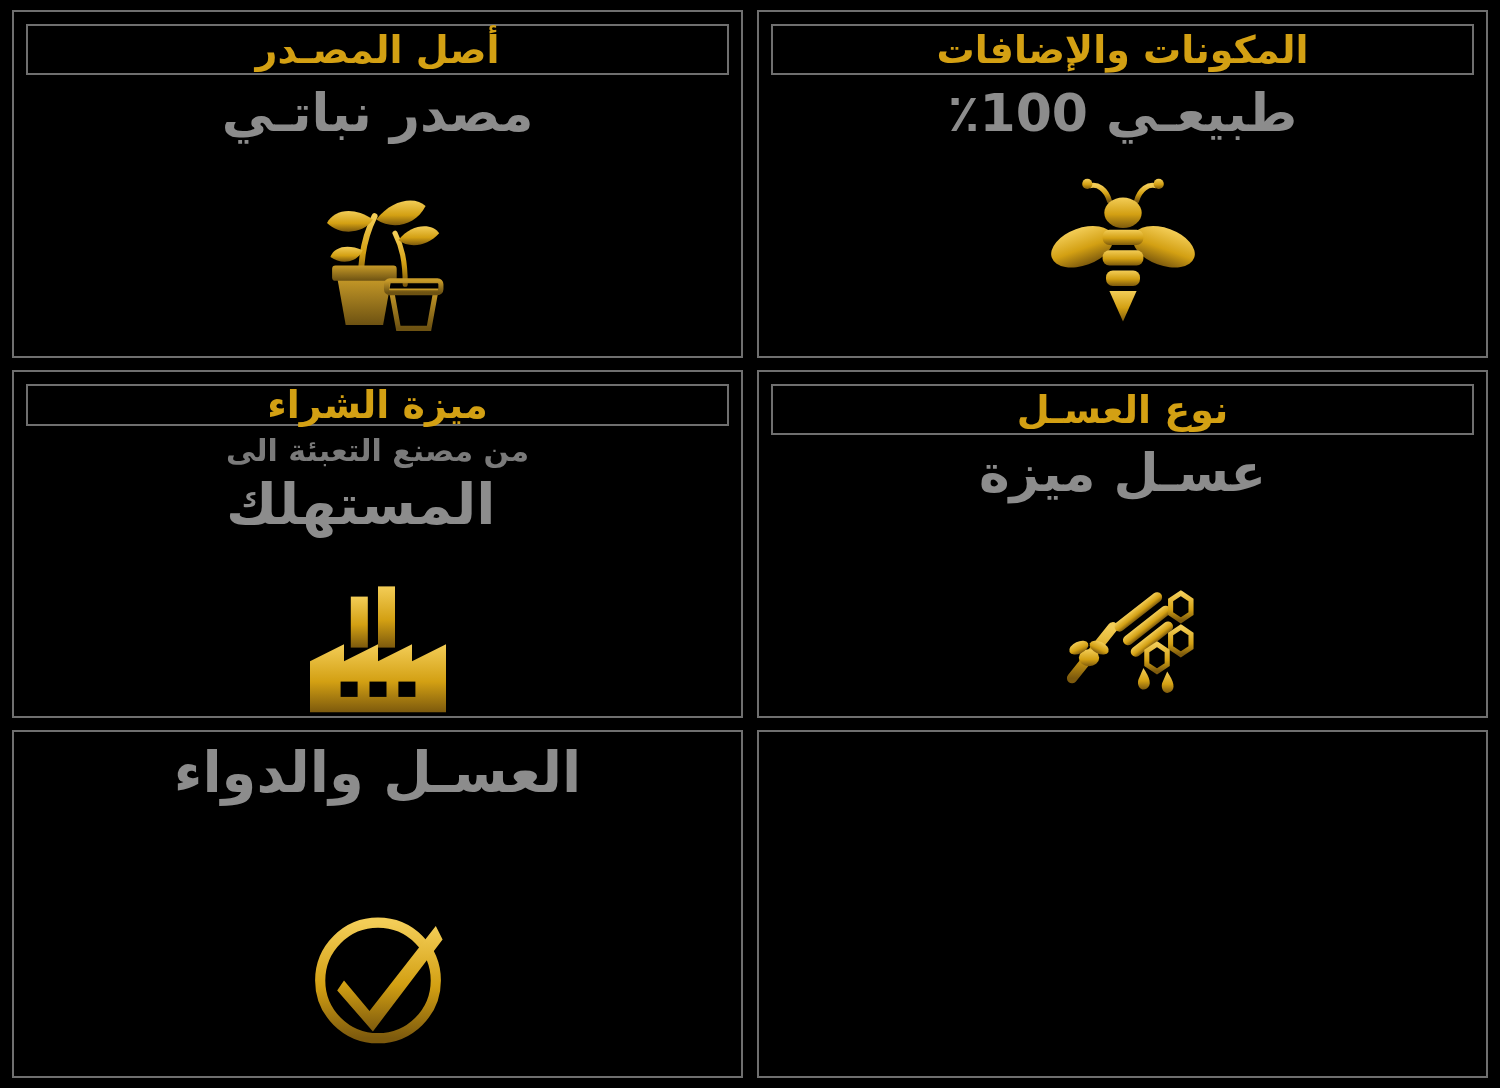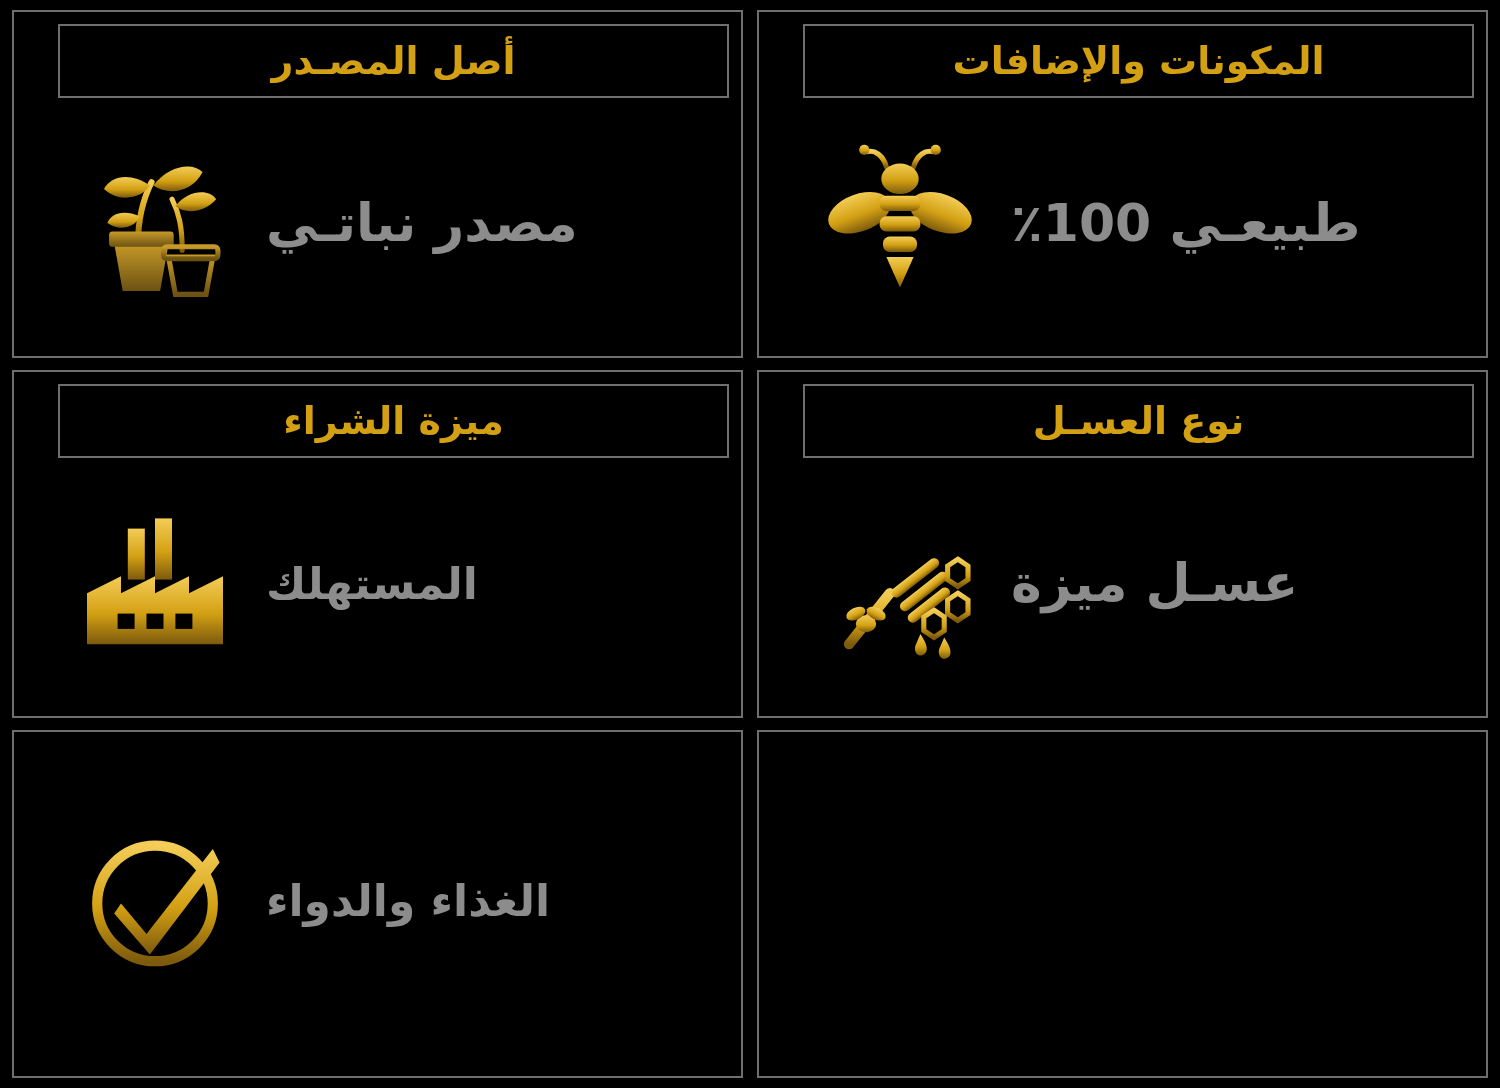--- a/index.html
+++ b/index.html
@@ -26,21 +26,20 @@
   }
 
   .card {
     position: relative;
     border: 2px solid #6f6f6f;
     background: #000;
     box-sizing: border-box;
     display: flex;
     flex-direction: column;
     overflow: hidden;
-    padding-left: 32px;
   }
 
   .card-header {
     margin: 12px 12px 0 12px;
     border: 2px solid #6f6f6f;
     height: 74px;
     display: flex;
     align-items: center;
     justify-content: center;
     box-sizing: border-box;
@@ -51,21 +50,21 @@
     font-weight: bold;
     color: #d3a013;
     letter-spacing: 0px;
     line-height: 1;
     white-space: nowrap;
   }
 
   .card-body {
     flex: 1;
     display: flex;
-    flex-direction: row;
+    flex-direction: column;
     align-items: center;
     justify-content: center;
     gap: 26px;
     padding: 6px 24px 14px 24px;
     box-sizing: border-box;
   }
 
   .body-text {
     flex: 1;
     text-align: left;
@@ -73,21 +72,21 @@
     font-weight: bold;
     line-height: 1.25;
     direction: rtl;
   }
   .body-text .line1 {
     font-size: 30px;
     display: block;
     color: #7a7a7a;
   }
   .body-text .line2 {
-    font-size: 44px;
+    font-size: 56px;
     display: block;
     color: #8c8c8c;
   }
   .body-text.single .line2 {
     font-size: 52px;
   }
 
   .icon-wrap {
     width: 170px;
     height: 170px;
@@ -231,20 +230,21 @@
       </div>
     </div>
   </div>
 
   <div class="card">
     <div class="card-header">
       <span class="card-title">ميزة الشراء</span>
     </div>
     <div class="card-body">
       <div class="body-text">
+        <span class="line1">من مصنع التعبئة الى</span>
         <span class="line2">المستهلك</span>
       </div>
       <div class="icon-wrap">
         <svg viewBox="0 0 100 100" xmlns="http://www.w3.org/2000/svg" aria-hidden="true">
           <defs>
             <linearGradient id="gFac" x1="0" y1="0" x2="0" y2="1">
               <stop offset="0%" stop-color="#f3cd57"></stop>
               <stop offset="55%" stop-color="#d3a013"></stop>
               <stop offset="100%" stop-color="#7d5a0d"></stop>
             </linearGradient>
@@ -264,21 +264,21 @@
       </div>
     </div>
   </div>
 
   <div class="card">
   </div>
 
   <div class="card">
     <div class="card-body">
       <div class="body-text">
-        <span class="line2">الغذاء والدواء</span>
+        <span class="line2">العسـل والدواء</span>
       </div>
       <div class="icon-wrap">
         <svg viewBox="0 0 100 100" xmlns="http://www.w3.org/2000/svg" aria-hidden="true">
           <defs>
             <linearGradient id="gChk" x1="0" y1="0" x2="0" y2="1">
               <stop offset="0%" stop-color="#f3cd57"></stop>
               <stop offset="55%" stop-color="#d3a013"></stop>
               <stop offset="100%" stop-color="#7d5a0d"></stop>
             </linearGradient>
           </defs>

